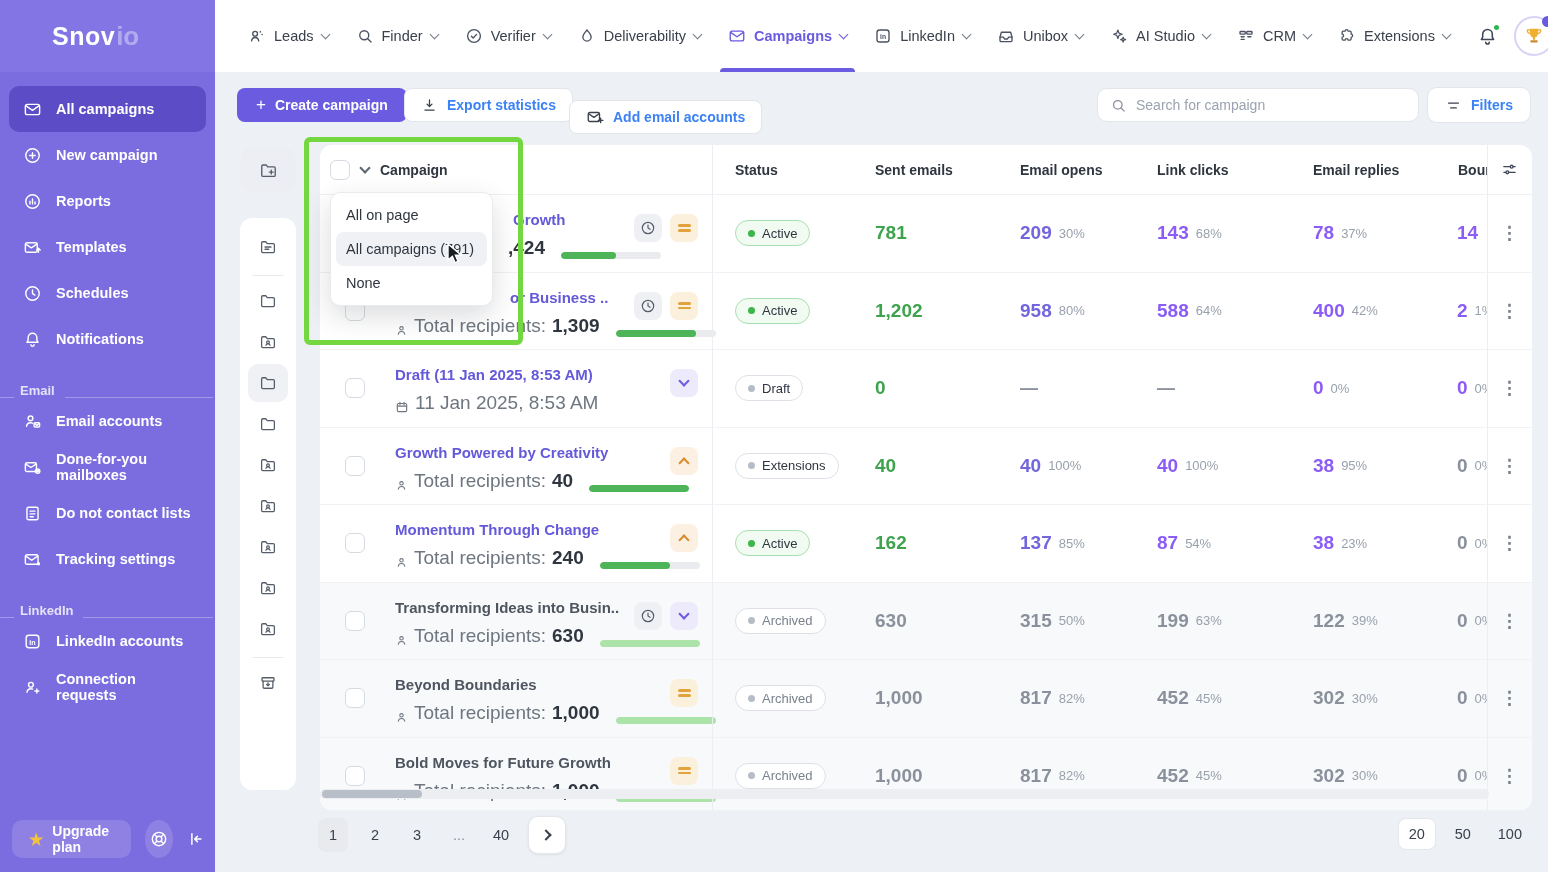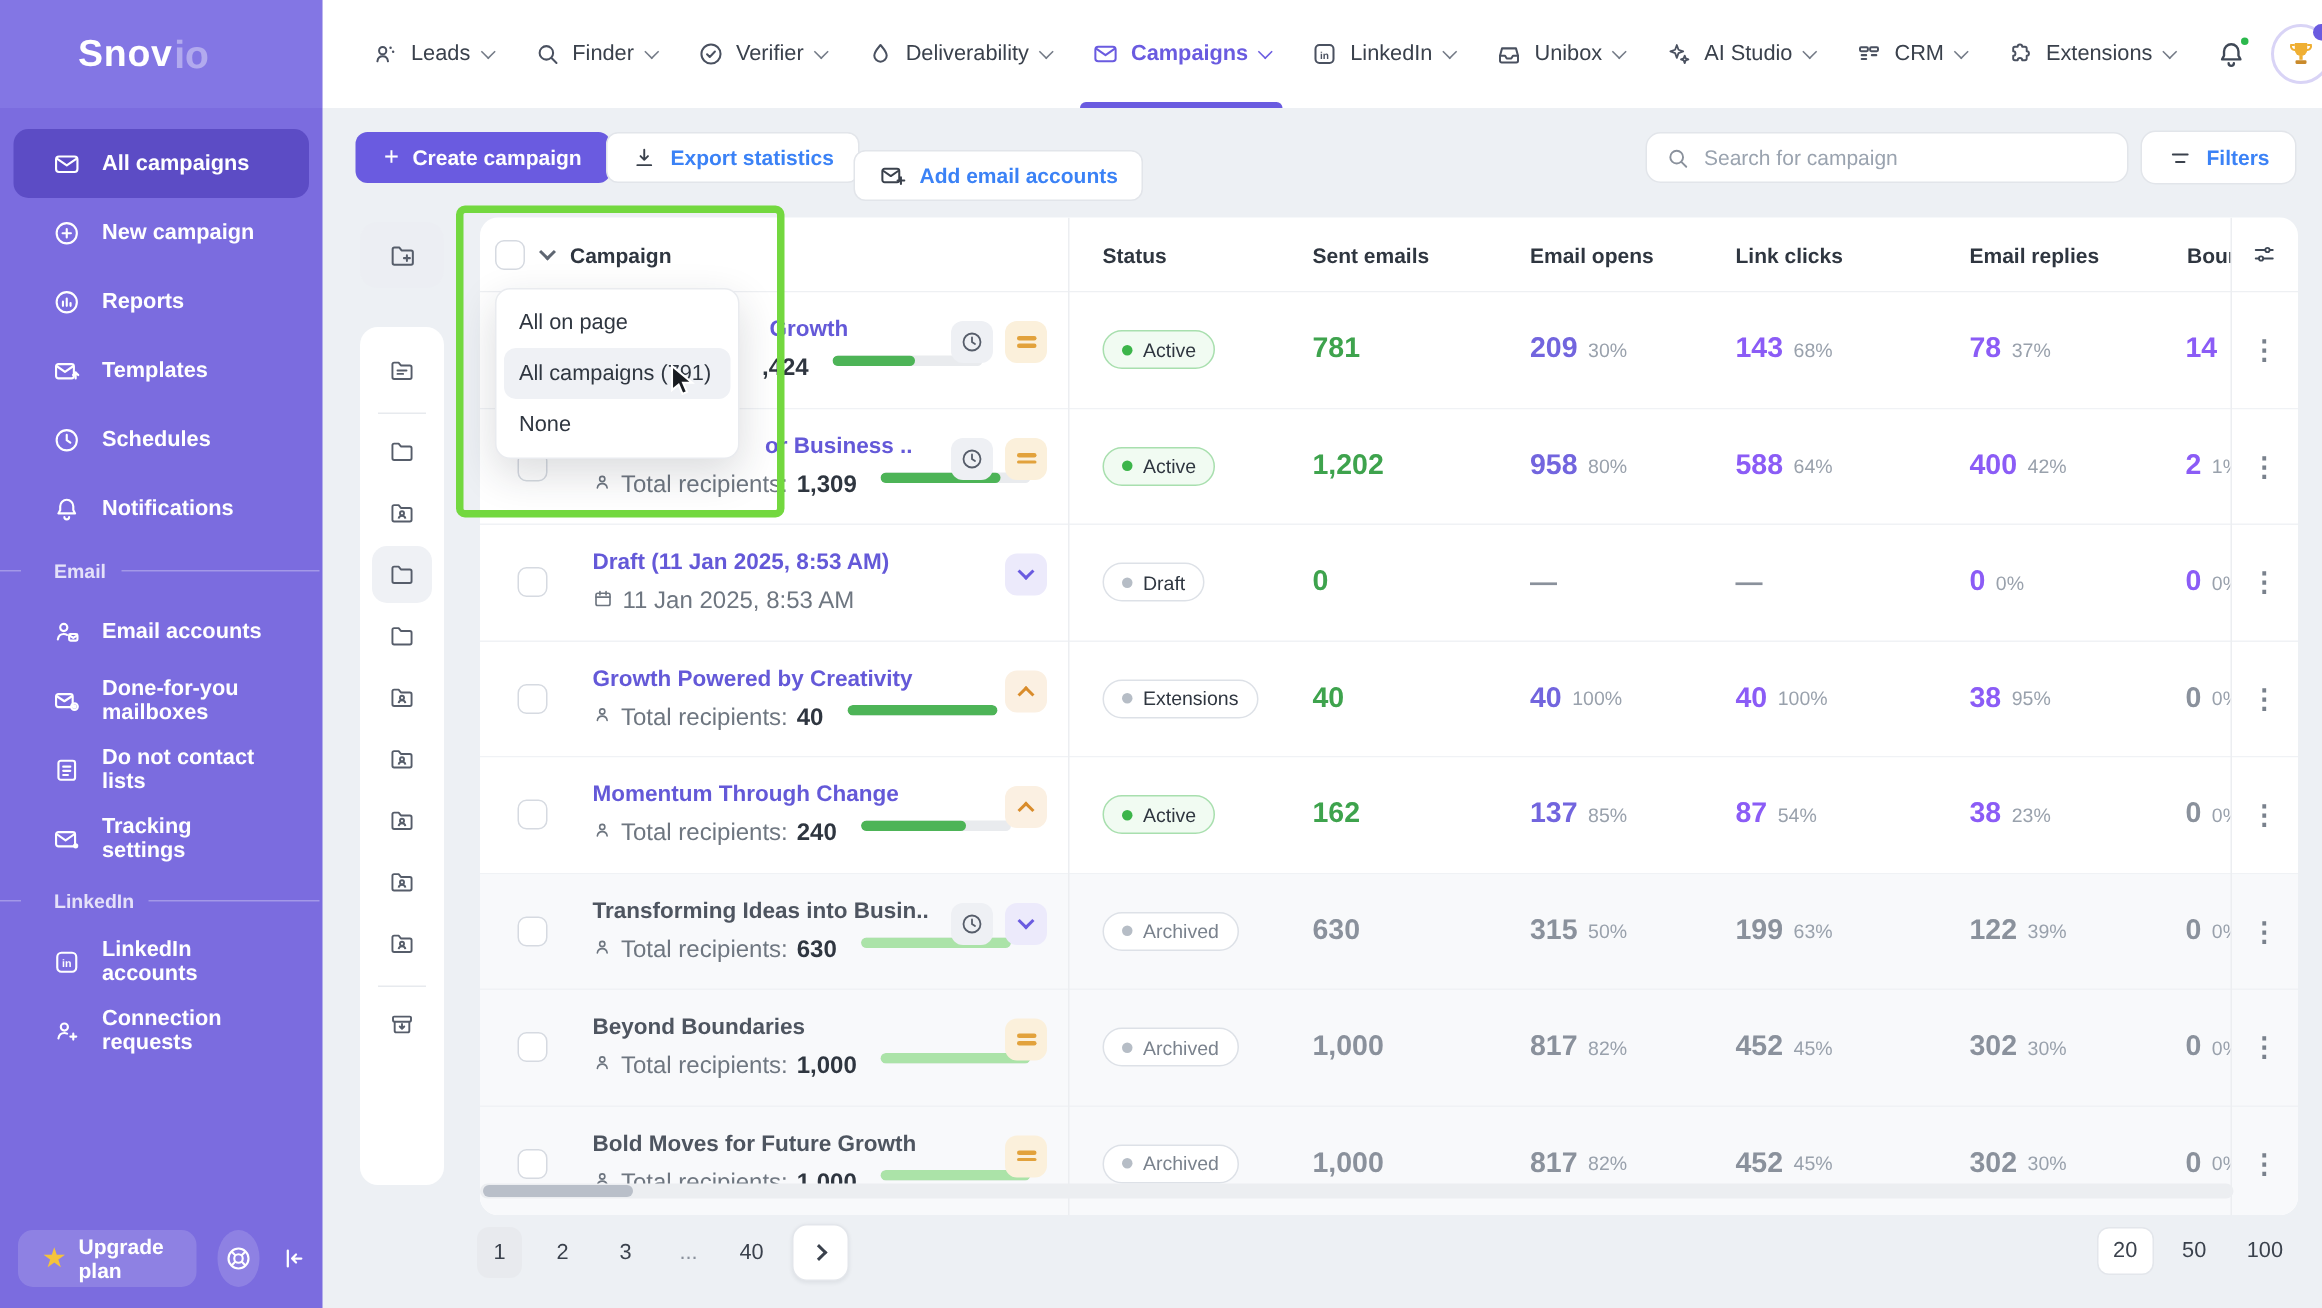--- a/index.html
+++ b/index.html
@@ -5,23 +5,23 @@
 *{box-sizing:border-box;margin:0;padding:0}
 html,body{width:1548px;height:872px}
 body{position:relative;font-family:"Liberation Sans",sans-serif;background:#EDF0F4;overflow:hidden;color:#2F3640}
 svg{display:block}
 
 
 .logo{position:absolute;left:0;top:0;width:215px;height:72px;background:#8376E4;display:flex;align-items:center;padding-left:52px;z-index:5}
 .logo .main{font-size:25px;font-weight:700;color:#fff;letter-spacing:.5px}
 .logo .suffix{font-size:26px;font-weight:700;color:#fff;opacity:.38;margin-left:1px}
 .sidebar{position:absolute;left:0;top:72px;width:215px;height:800px;background:#7B6CDF;padding-top:14px;z-index:5}
-.side-item{display:flex;align-items:center;gap:14px;height:46px;margin:0 9px;padding:0 26px;border-radius:10px;color:#fff;font-size:14.5px;font-weight:600;cursor:pointer}
+.side-item{display:flex;align-items:center;gap:14px;height:46px;margin:0 9px;padding:0 14px;border-radius:10px;color:#fff;font-size:14.5px;font-weight:600;cursor:pointer}
 .side-item.active{background:#5C4CC5}
-.side-section{display:flex;align-items:center;gap:10px;height:36px;color:rgba(255,255,255,.8);font-size:13px;font-weight:600;padding-left:36px}
+.side-section{display:flex;align-items:flex-end;gap:10px;height:36px;color:rgba(255,255,255,.8);font-size:13px;font-weight:600;padding-left:20px}
 .side-section:before{content:"";position:absolute;left:0;width:14px;height:1px;background:rgba(255,255,255,.3)}
 .side-section .line{flex:1;height:1px;background:rgba(255,255,255,.3);margin-right:2px}
 .side-footer{position:absolute;left:12px;right:10px;bottom:14px;display:flex;align-items:center;gap:14px}
 .upgrade{display:flex;align-items:center;gap:9px;height:38px;padding:0 17px;border-radius:10px;background:rgba(255,255,255,.15);color:#fff;font-size:14px;font-weight:700;cursor:pointer}
 .upgrade .star{color:#F5C33B;font-size:16px}
 .help-btn{width:38px;height:38px;border-radius:50%;background:rgba(255,255,255,.15);display:flex;align-items:center;justify-content:center;cursor:pointer}
 .collapse-btn{margin-left:auto;cursor:pointer}
 
 
 .topnav{position:absolute;left:215px;top:0;width:1333px;height:72px;background:#fff;display:flex;align-items:center;padding-left:33px;gap:27px;z-index:4}
@@ -67,21 +67,21 @@
 .cb{width:20px;height:20px;border:1.5px solid #D6DAE1;border-radius:6px;background:#fff;display:inline-block;cursor:pointer;flex:none}
 .sel-chev{width:8px;height:8px;border-right:2px solid #5E6672;border-bottom:2px solid #5E6672;transform:rotate(45deg);margin-top:-4px;cursor:pointer}
 .vline{position:absolute;top:0;bottom:0;width:1px;background:#ECEEF1;z-index:3}
 .row{height:77.5px;border-bottom:1px solid #F0F2F5;background:#fff;align-items:center}
 .row.archived{background:#F8F9FB}
 .cell{display:flex;align-items:center}
 .frozen{position:relative;display:block;height:100%;padding:16px 0 0 75px}
 .frozen .cb{position:absolute;left:25px;top:50%;margin-top:-10px}
 .title{font-size:15px;font-weight:700;color:#6459D8;cursor:pointer;white-space:nowrap}
 .row.archived .title{color:#4E5560}
-.recip{display:flex;align-items:flex-start;gap:6px;margin-top:9px;font-size:16px;color:#6E7680;white-space:nowrap}
+.recip{display:flex;align-items:flex-end;gap:6px;margin-top:9px;font-size:19px;color:#6E7680;white-space:nowrap}
 .recip b{color:#2F3640;font-weight:700}
 .bar{width:100px;height:7px;background:#E9EBEE;border-radius:4px;margin-left:10px;overflow:hidden;flex:none}
 .bar i{display:block;height:100%;background:#4DB457;border-radius:4px}
 .row.archived .bar i{background:#ABE3A8}
 .r1 .title{margin-left:118px}
 .r1 .recip{margin-left:113px}
 .r2 .title{margin-left:115px}
 .chips{position:absolute;right:14px;top:19px;display:flex;gap:8px}
 .chip{width:28px;height:28px;border-radius:8px;display:flex;align-items:center;justify-content:center;cursor:pointer}
 .chip.gray{background:#EEF0F4}

